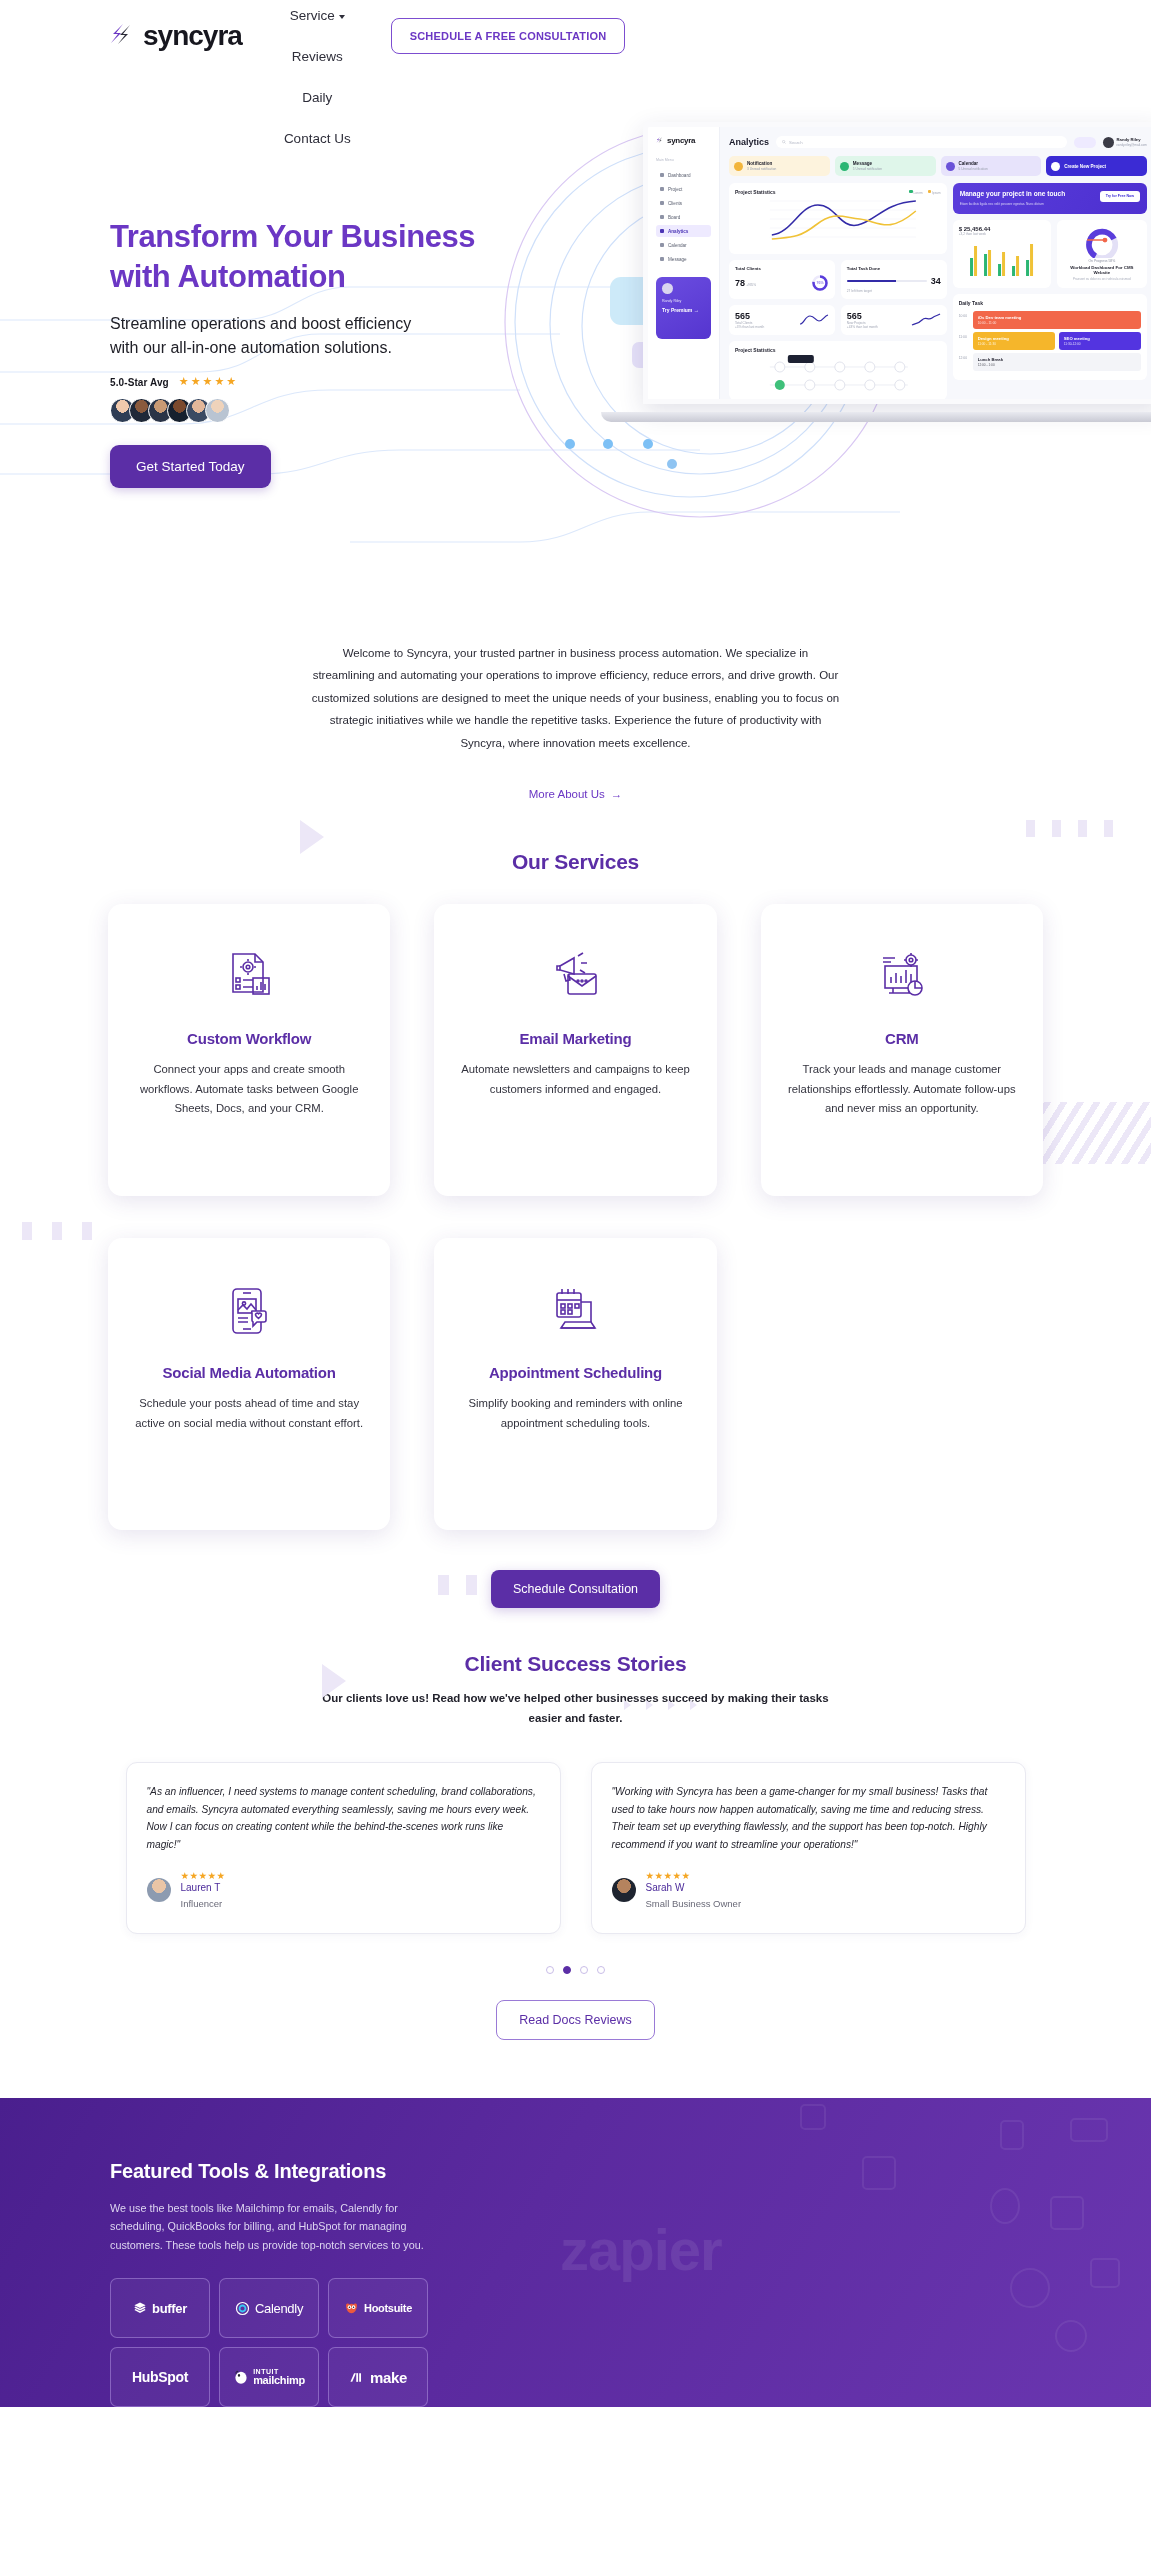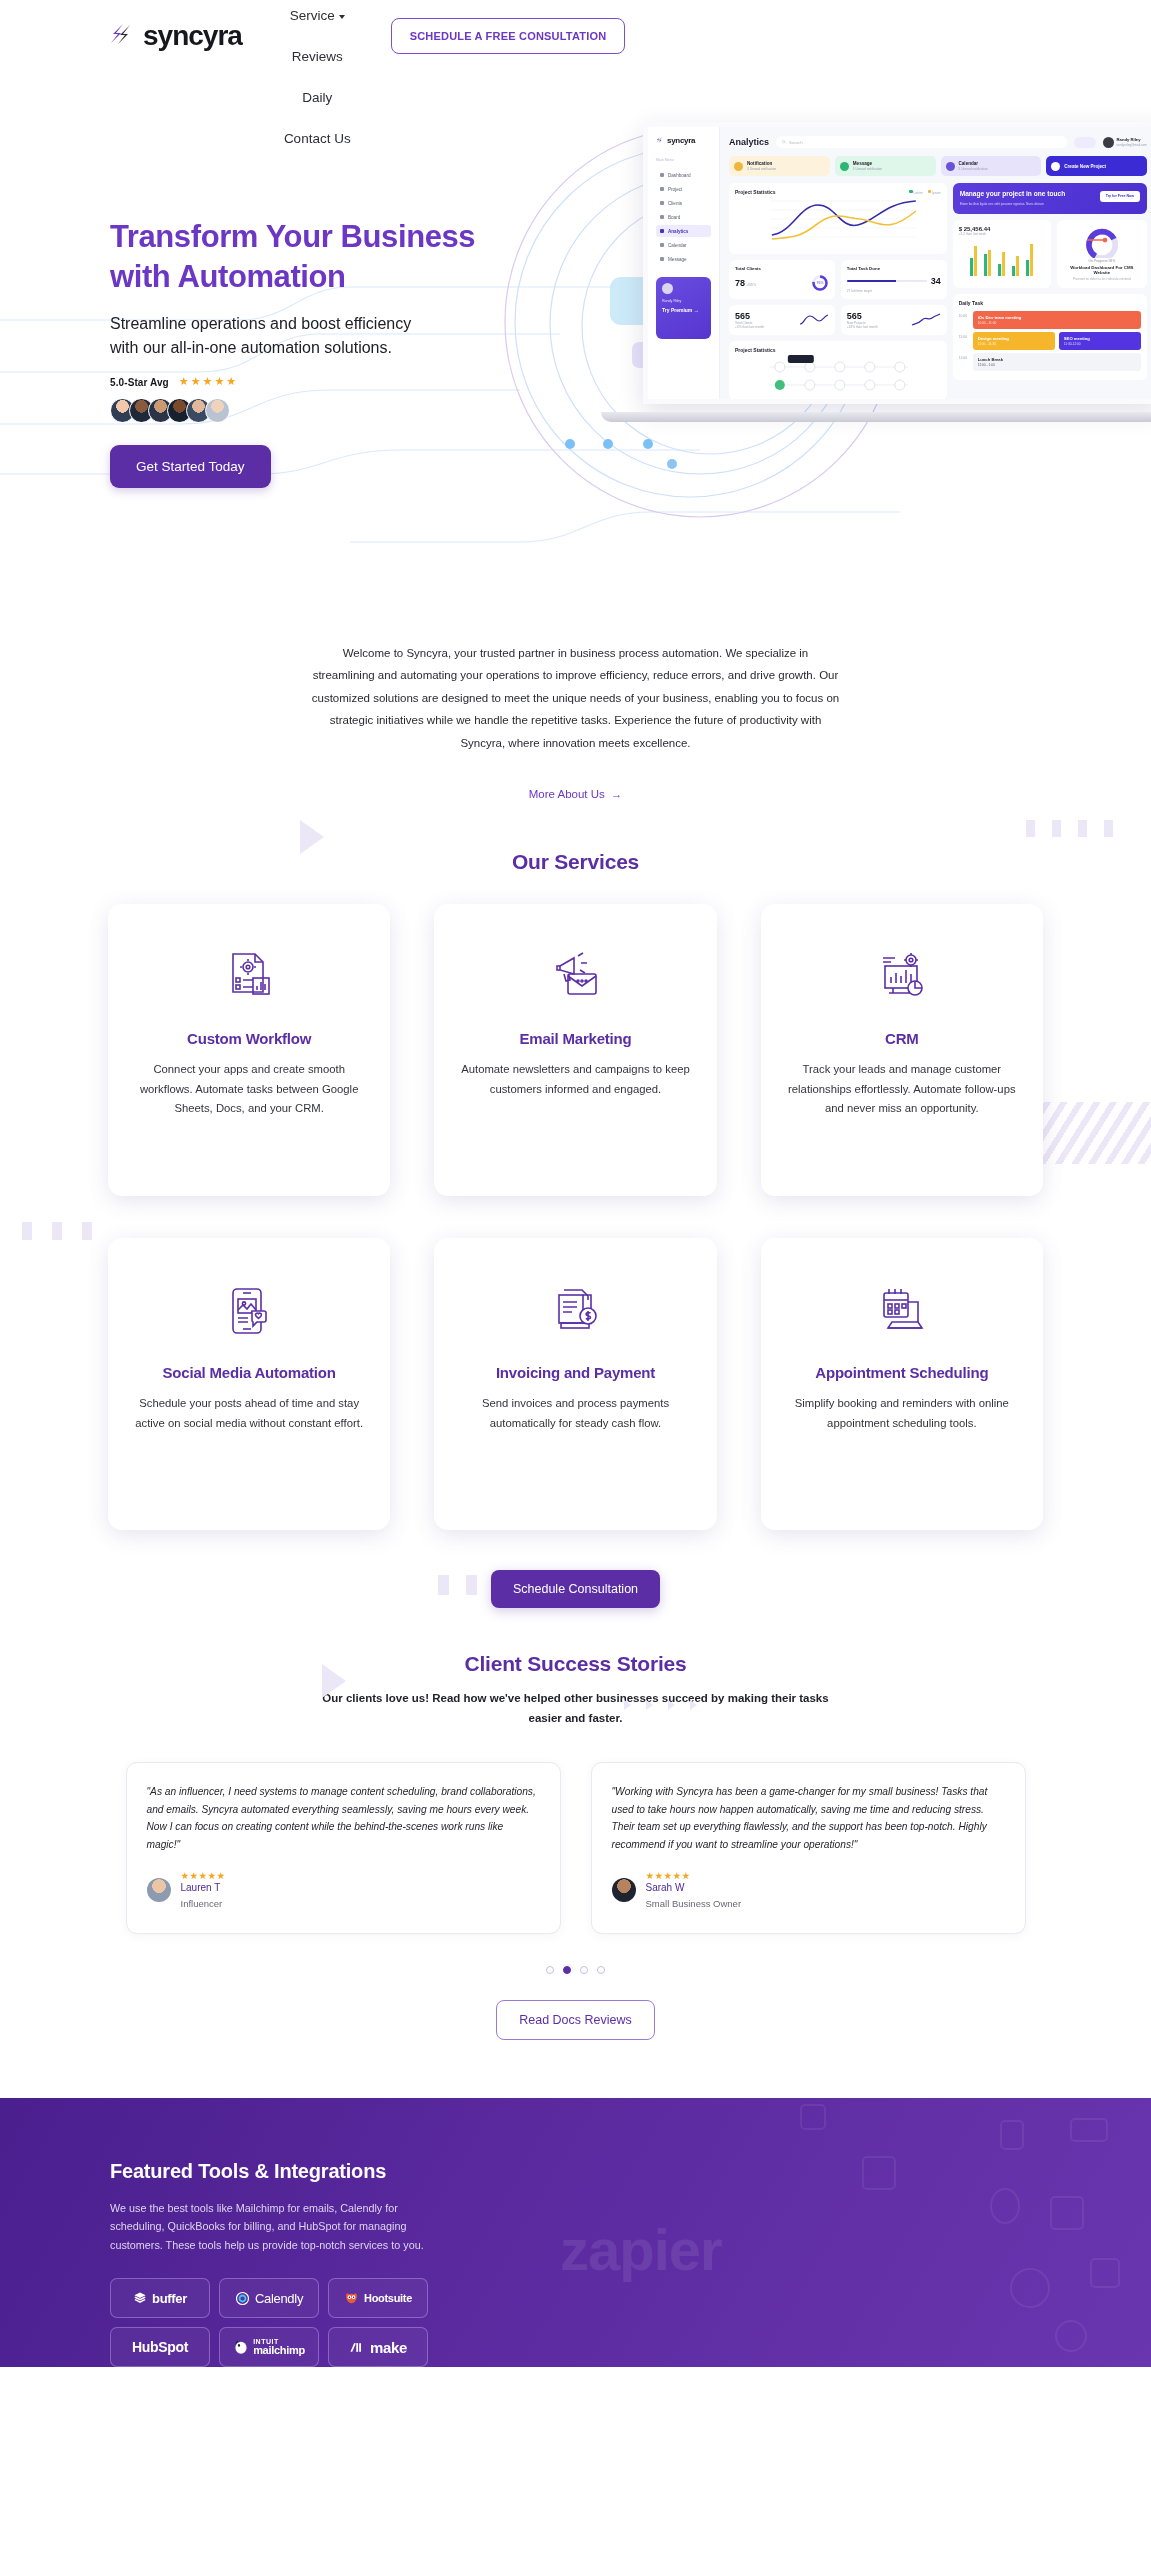--- a/index.html
+++ b/index.html
@@ -286,21 +286,21 @@
     color: #ded6f1; font-size: 10.8px; line-height: 1.72; margin-top: 16px;
     width: 330px; position: relative; z-index: 4;
   }
   .tool-grid {
     margin-top: 24px; display: grid; grid-template-columns: repeat(3, 100px);
     gap: 9px; position: relative; z-index: 4;
   }
   .tool-chip {
     border: 1px solid rgba(190,165,235,.45);
     background: rgba(255,255,255,.045);
-    border-radius: 7px; height: 40px;
+    border-radius: 7px; height: 60px;
     display: flex; align-items: center; justify-content: center; gap: 5px;
     color: #fff; font-size: 13px; font-weight: 700; letter-spacing: -.3px;
   }
   .zapier-ghost {
     position: absolute; left: 660px; top: 2330px; color: rgba(255,255,255,.085);
     font-size: 58px; font-weight: 600; letter-spacing: -1px; z-index: 2;
   }
   .ghost-ic {
     position: absolute; border: 2px solid rgba(255,255,255,.07);
     border-radius: 5px; z-index: 1;
@@ -756,35 +756,20 @@
             <circle cx="20" cy="19.5" r="1.6"></circle>
             <path d="M28 27 h12 a2 2 0 0 1 2 2 v7 a2 2 0 0 1 -2 2 h-7 l-4 4 v-4 a2 2 0 0 1 -1-2 v-7 a2 2 0 0 1 0-2 z" fill="#fff"></path>
             <path d="M34.5 34.5 c-2-1.6-3-2.6-3-3.8 a1.7 1.7 0 0 1 3-1 a1.7 1.7 0 0 1 3 1 c0 1.2-1 2.2-3 3.8 z"></path>
             <path d="M14 34 h10 M14 38 h10"></path>
           </svg>
         </div>
         <h3>Social Media Automation</h3>
         <p>Schedule your posts ahead of time and stay active on social media without constant effort.</p>
       </div>
 
-      <div class="card">
-        <div class="card-icon">
-          <svg width="54" height="54" viewBox="0 0 54 54" fill="none" stroke="#5b2ea6" stroke-width="1.6">
-            <path d="M16 6 h18 l6 6 v4"></path>
-            <rect x="11" y="11" width="24" height="28"></rect>
-            <path d="M15 18 h14 M15 23 h14 M15 28 h9"></path>
-            <rect x="13" y="39" width="28" height="5"></rect>
-            <path d="M35 11 h8 v20 h-8"></path>
-            <circle cx="40" cy="32" r="8" fill="#fff"></circle>
-            <path d="M40 27 v10 M42.5 29.2 c-.8-.9-4.5-1-4.5 1.1 0 2 4.5 1 4.5 3 0 2.2-3.7 2-4.5 1.1"></path>
-          </svg>
-        </div>
-        <h3>Invoicing and Payment</h3>
-        <p>Send invoices and process payments automatically for steady cash flow.</p>
-      </div>
 
       <div class="card">
         <div class="card-icon">
           <svg width="54" height="54" viewBox="0 0 54 54" fill="none" stroke="#5b2ea6" stroke-width="1.6">
             <path d="M14 5 v5 M20 5 v5 M26 5 v5"></path>
             <rect x="9" y="9" width="24" height="24" rx="2"></rect>
             <path d="M9 16 h24"></path>
             <rect x="13" y="20" width="4" height="4"></rect>
               <rect x="20" y="20" width="4" height="4"></rect>
               <rect x="27" y="20" width="4" height="4"></rect>

